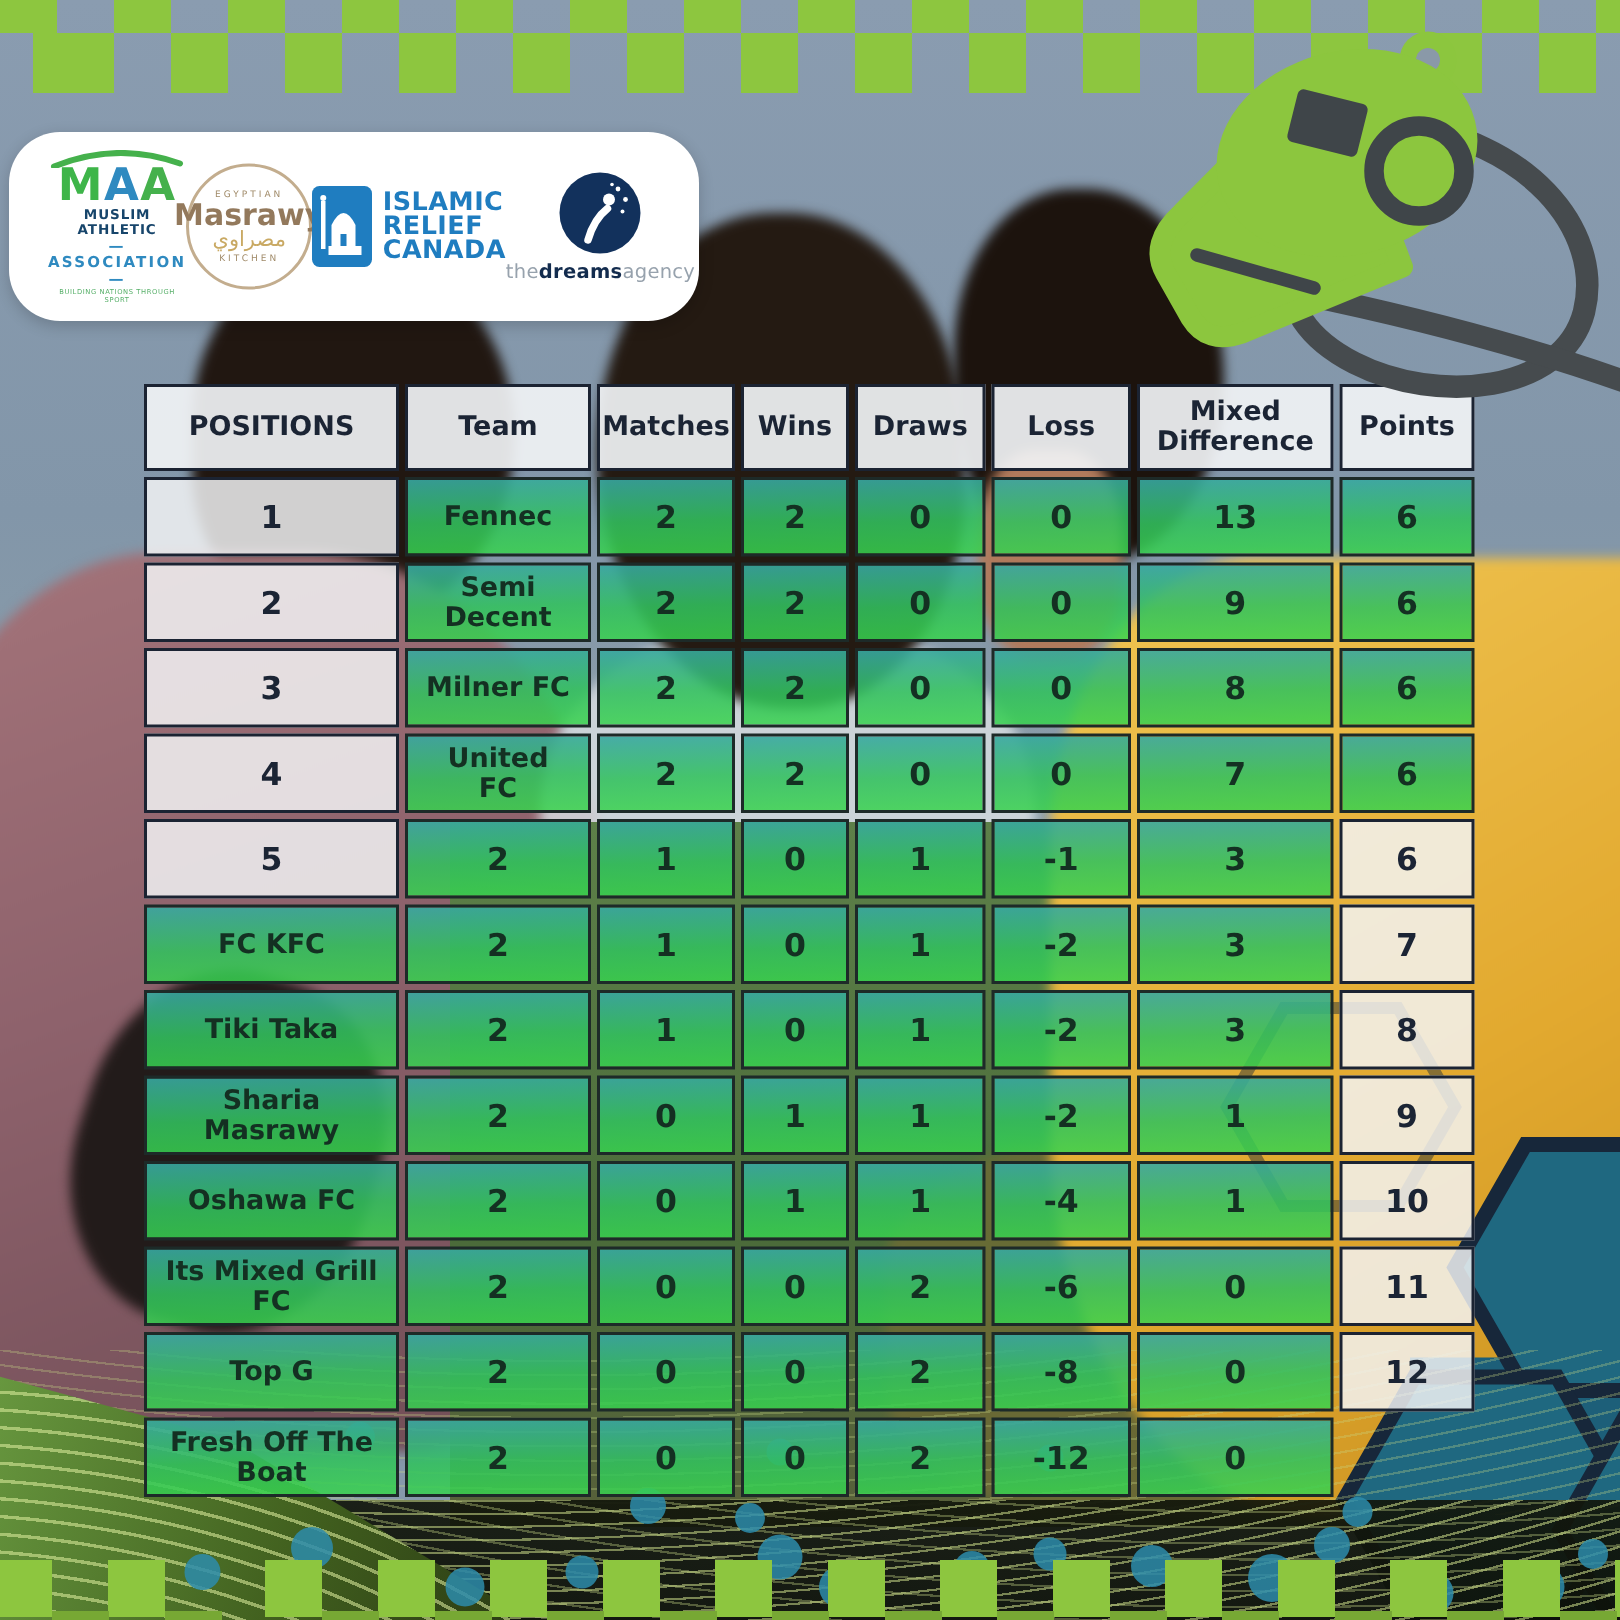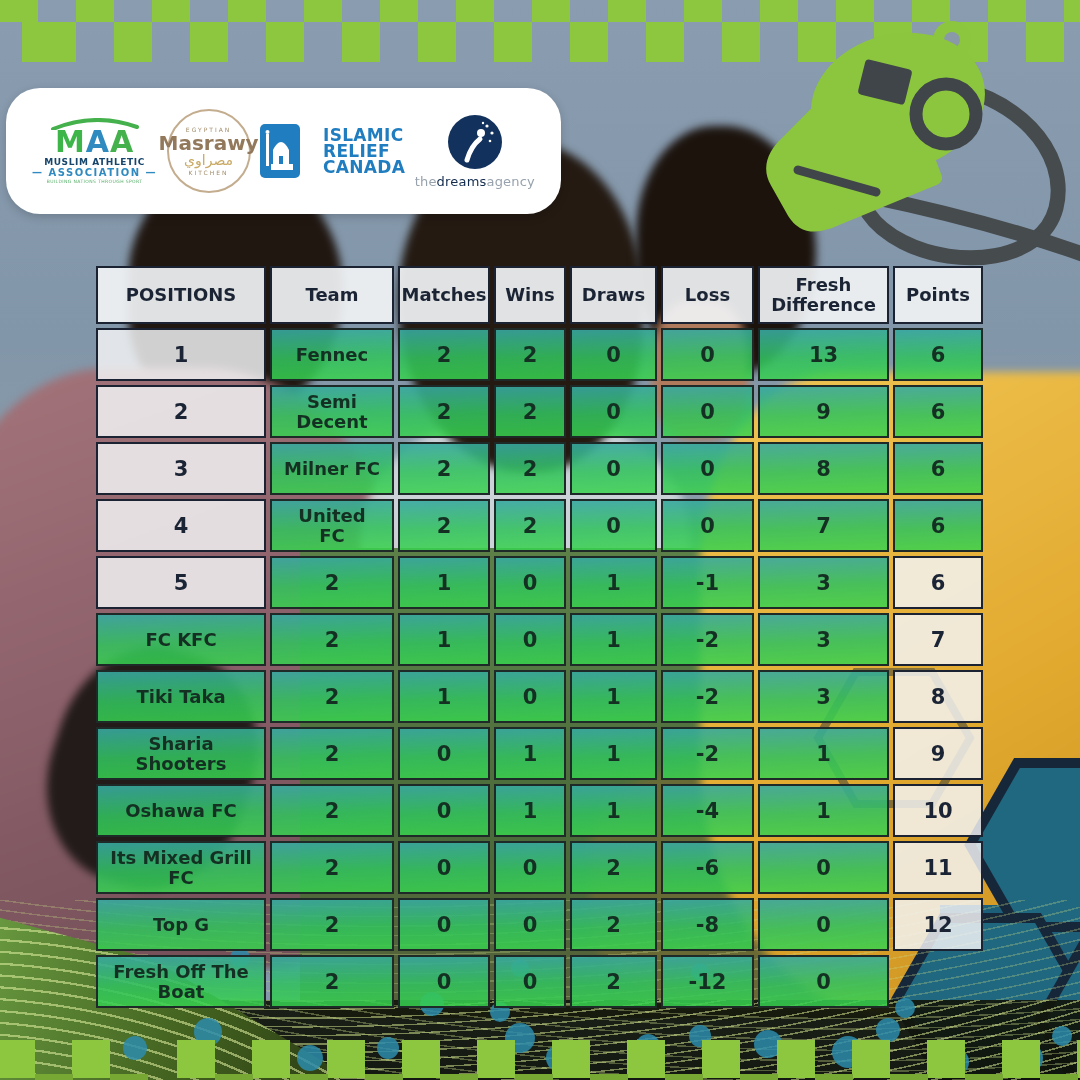--- a/index.html
+++ b/index.html
@@ -42,41 +42,41 @@
   .dot{position:absolute;border-radius:50%;background:#2d8cab;z-index:4;opacity:.85;}
   
   .checker{left:0;width:1080px;z-index:5;}
   .checker.t1{top:0;height:22px;background:repeating-linear-gradient(90deg,#8dc63f 0 38px,transparent 38px 76px);}
   .checker.t2{top:22px;height:40px;background:repeating-linear-gradient(90deg,#8dc63f 0 38px,transparent 38px 76px);background-position-x:38px;}
   .checker.b1{top:1040px;height:38px;background:repeating-linear-gradient(90deg,transparent 0 37px,#8dc63f 37px 75px);background-position-x:140px;}
   .checker.b2{top:1074px;height:6px;background:repeating-linear-gradient(90deg,transparent 0 37px,#77a834 37px 75px);background-position-x:178px;}
   
   .whistle{left:0;top:0;width:1080px;height:1080px;z-index:7;pointer-events:none;}
   
-  .pill{left:6px;top:88px;width:555px;height:126px;z-index:8;background:#fff;border-radius:34px;
+  .pill{left:6px;top:88px;width:460px;height:126px;z-index:8;background:#fff;border-radius:34px;
         display:flex;align-items:center;justify-content:space-between;padding:0 26px;box-sizing:border-box;
         box-shadow:0 3px 10px rgba(0,0,0,.18);}
   .logo{display:flex;flex-direction:column;align-items:center;text-align:center;}
   .maa-word{font-weight:800;font-size:30px;letter-spacing:1px;line-height:.8;}
   .maa-m{color:#3eb549;} .maa-a1{color:#2f8ac0;} .maa-a2{color:#45b14c;}
   .maa-l1{font-size:9px;font-weight:700;color:#17456b;letter-spacing:.6px;margin-top:3px;}
   .maa-l2{font-size:10px;font-weight:700;color:#2f8ac0;letter-spacing:1.5px;}
   .maa-tag{font-size:4.5px;color:#58b06a;letter-spacing:.4px;margin-top:1px;}
   .masrawy{width:84px;height:84px;border-radius:50%;border:2px solid #c3ad8e;box-sizing:border-box;
            display:flex;flex-direction:column;align-items:center;justify-content:center;gap:0;}
   .mas-top,.mas-bot{font-size:6px;letter-spacing:2px;color:#a08a68;}
   .mas-name{font-size:20px;font-weight:600;color:#93795c;line-height:1;}
   .mas-ar{font-size:14px;color:#c9a963;line-height:1.1;}
-  .irc{flex-direction:row;gap:23px;align-items:center;}
+  .irc{flex-direction:row;gap:7px;align-items:center;}
   .irc-text{font-size:17px;font-weight:800;color:#1f7dc0;line-height:.95;letter-spacing:.3px;text-align:left;}
   .dreams{gap:4px;}
   .dreams-text{font-size:13px;letter-spacing:.2px;}
-  .dr-pre,.dr-post{color:#97a2ad;} .dr-bold{color:#132c4e;font-weight:400;}
-  
-  .standings{position:absolute;left:96px;top:266px;z-index:6;display:grid;
+  .dr-pre,.dr-post{color:#97a2ad;} .dr-bold{color:#132c4e;font-weight:700;}
+  
+  .standings{position:absolute;left:96px;top:256px;z-index:6;display:grid;
      grid-template-columns:170px 124px 92px 72px 87px 93px 131px 90px;
      grid-template-rows:58px repeat(12,53px);
      column-gap:4px;row-gap:4px;}
   .cell{border:2px solid #1b2332;display:flex;align-items:center;justify-content:center;
         text-align:center;font-weight:600;color:#1b2434;box-sizing:border-box;}
   .cell.head{background:rgba(241,243,245,0.92);font-size:18px;line-height:1.1;padding:0 6px;}
   .cell.pos{background:rgba(243,244,246,0.84);font-size:21px;}
   .cell.data{background:linear-gradient(178deg,rgba(56,168,161,0.90) 0%,rgba(50,193,94,0.88) 55%,rgba(56,212,76,0.85) 100%);
              font-size:21px;color:#143022;border-color:#1d2a28;}
   .cell.team{font-size:18px;line-height:1.1;padding:2px 12px;}
@@ -138,21 +138,21 @@
   <div class="layer checker b1"></div>
   <div class="layer checker b2"></div>
 
   <div class="standings" id="standings">
       <div class="cell head">POSITIONS</div>
       <div class="cell head">Team</div>
       <div class="cell head">Matches</div>
       <div class="cell head">Wins</div>
       <div class="cell head">Draws</div>
       <div class="cell head">Loss</div>
-      <div class="cell head">Fresh Difference</div>
+      <div class="cell head">Mixed Difference</div>
       <div class="cell head">Points</div>
       <div class="cell pos">1</div>
       <div class="cell data team">Fennec</div>
       <div class="cell data">2</div>
       <div class="cell data">2</div>
       <div class="cell data">0</div>
       <div class="cell data">0</div>
       <div class="cell data">13</div>
       <div class="cell data">6</div>
       <div class="cell pos">2</div>
@@ -196,21 +196,21 @@
       <div class="cell data">3</div>
       <div class="cell pos">7</div>
       <div class="cell data team">Tiki Taka</div>
       <div class="cell data">2</div>
       <div class="cell data">1</div>
       <div class="cell data">0</div>
       <div class="cell data">1</div>
       <div class="cell data">-2</div>
       <div class="cell data">3</div>
       <div class="cell pos">8</div>
-      <div class="cell data team">Sharia Shooters</div>
+      <div class="cell data team">Sharia Masrawy</div>
       <div class="cell data">2</div>
       <div class="cell data">0</div>
       <div class="cell data">1</div>
       <div class="cell data">1</div>
       <div class="cell data">-2</div>
       <div class="cell data">1</div>
       <div class="cell pos">9</div>
       <div class="cell data team">Oshawa FC</div>
       <div class="cell data">2</div>
       <div class="cell data">0</div>

